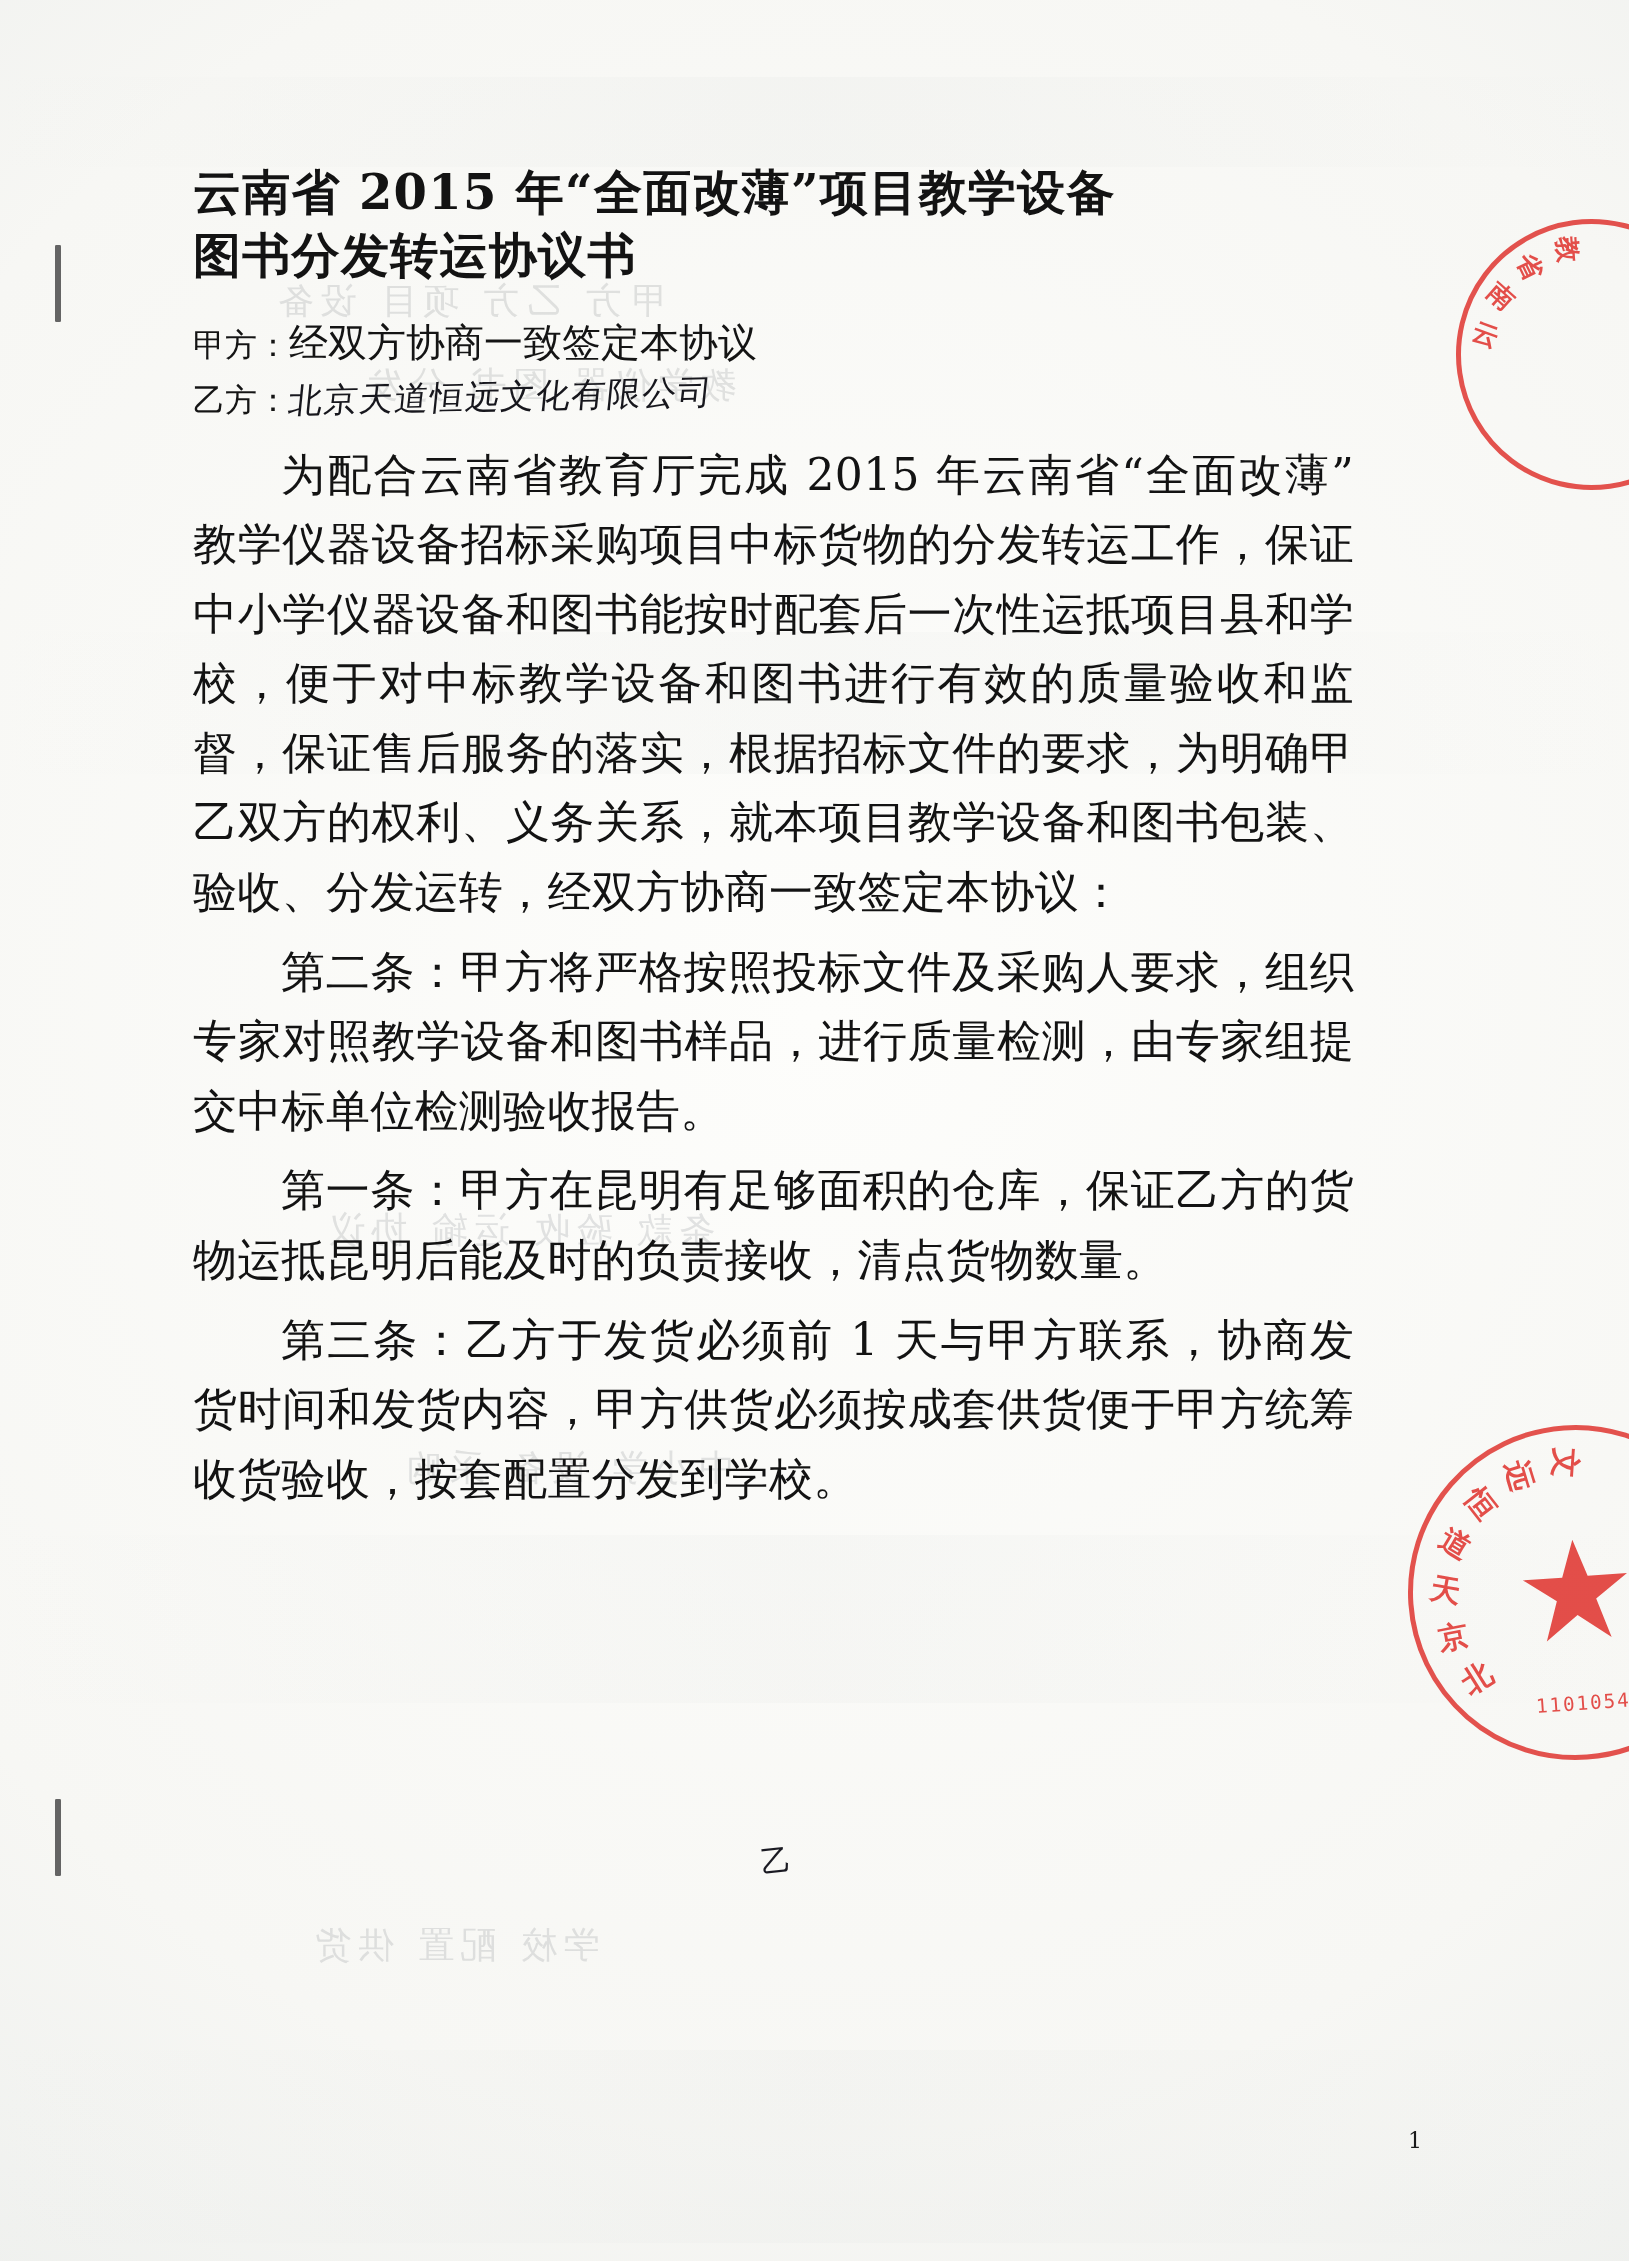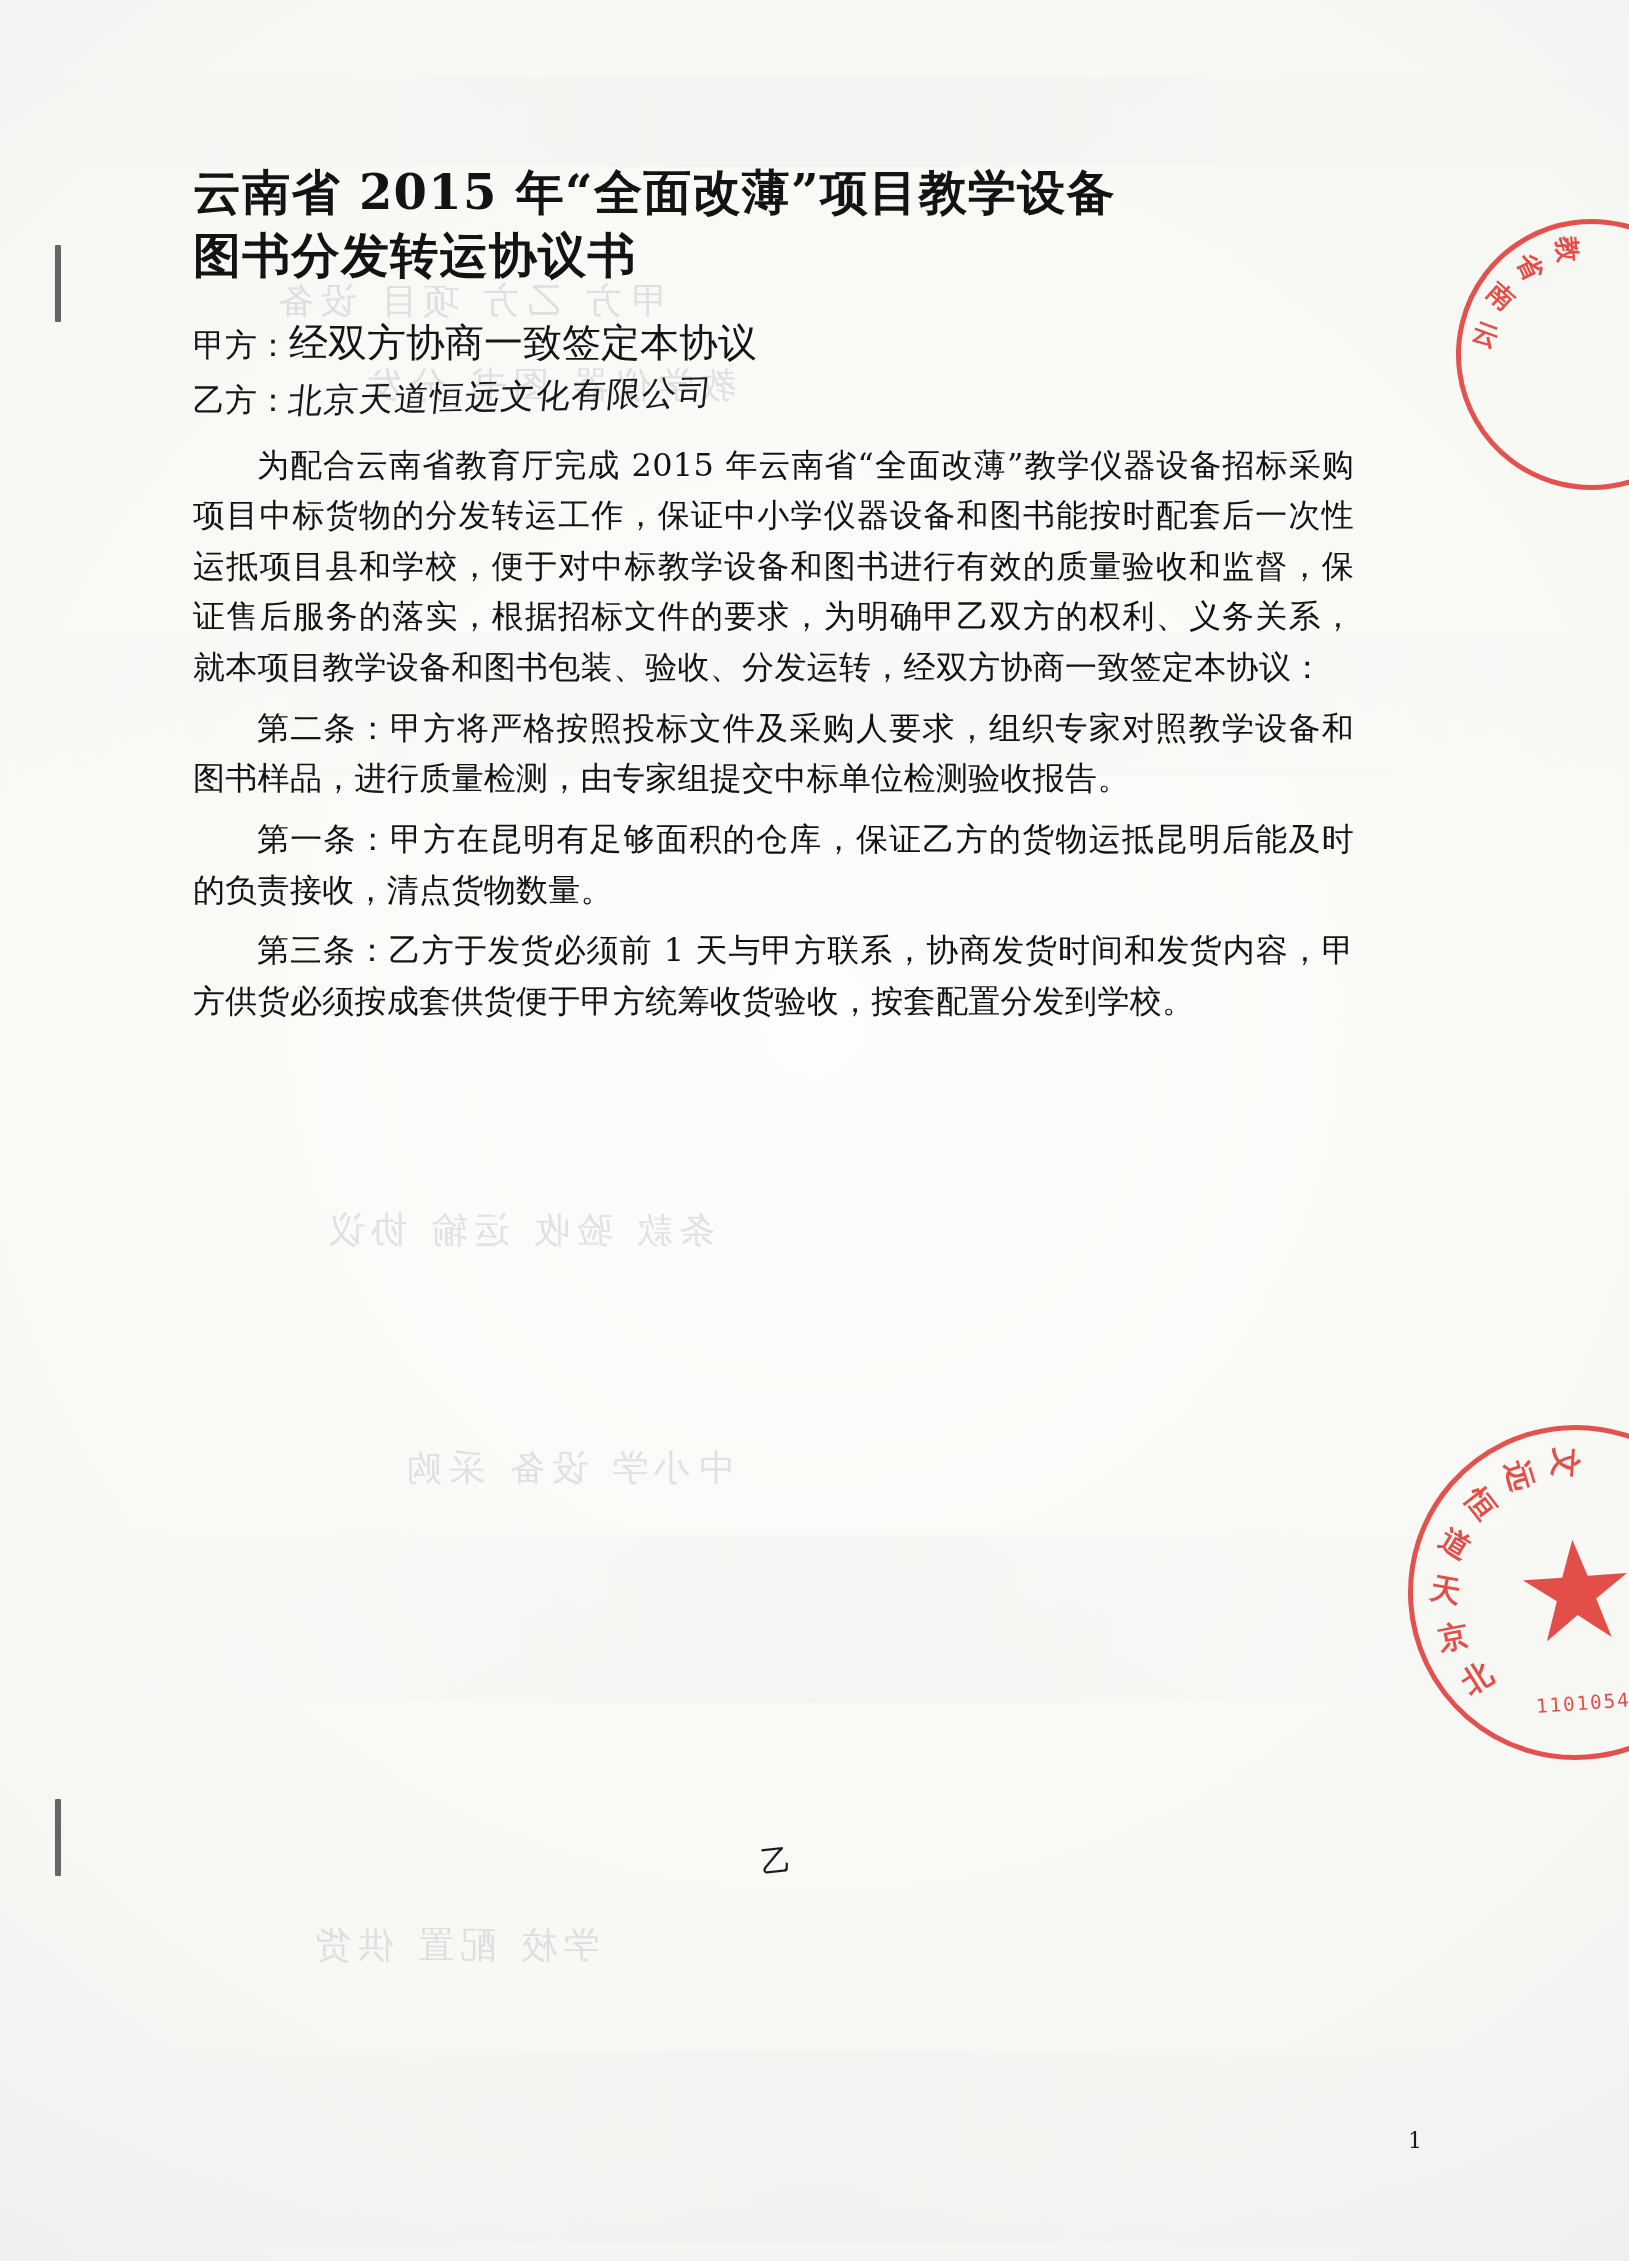--- a/index.html
+++ b/index.html
@@ -77,21 +77,21 @@
     font-size: 34px;
     color: #17171d;
     letter-spacing: 1.3px;
     display: inline-block;
     transform: skewX(-7deg) rotate(-1.2deg);
     position: relative;
     top: -2.6px;
   }
 
   p.body-para {
-    font-size: 32px;
+    font-size: 44px;
     line-height: 1.58;
     color: #131313;
     margin: 17px 0 0 0;
     text-align: justify;
     text-justify: inter-ideograph;
     text-indent: 2em;
     letter-spacing: 0.3px;
   }
 
   p.body-para.tight { margin-top: 10.3px; }

